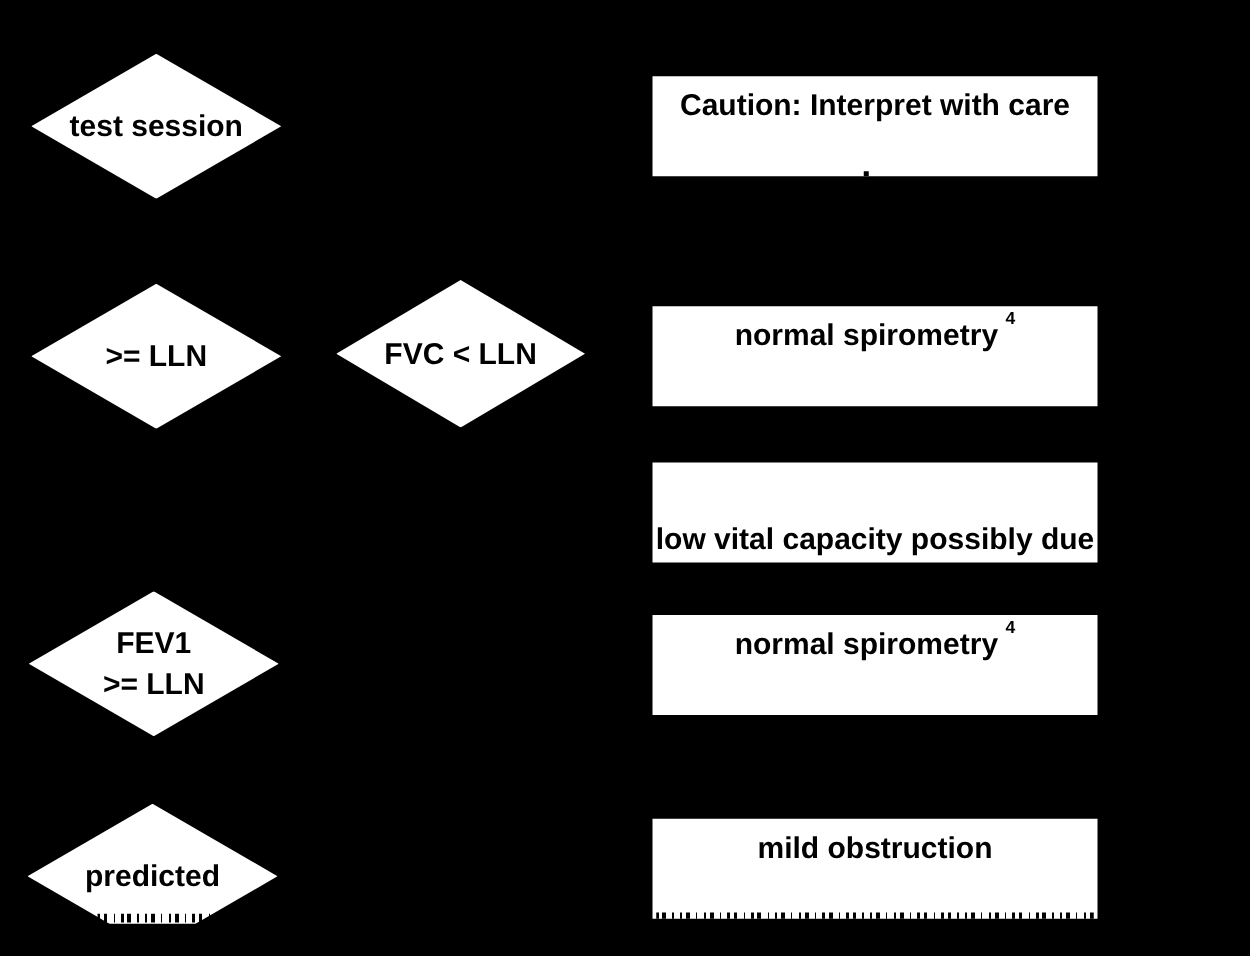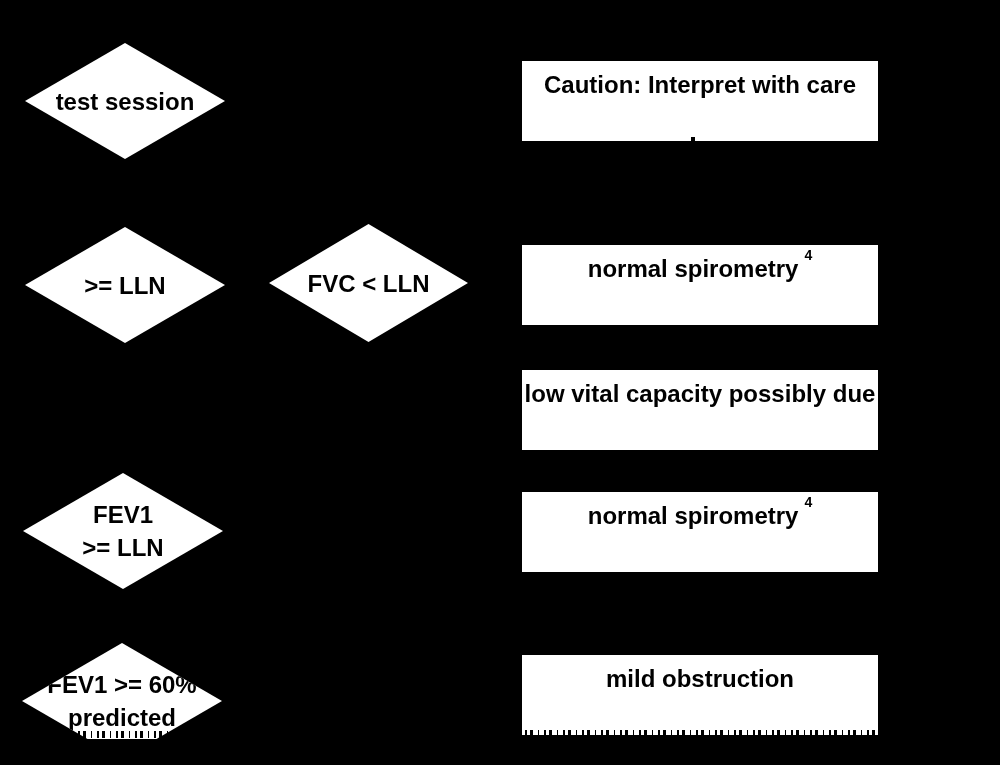--- a/index.html
+++ b/index.html
@@ -61,21 +61,21 @@
     margin-left: 6px;
   }
   
   #d-test     { left: 25px;  top: 43px;  width: 200px; height: 116px; }
   #d-fev1fvc  { left: 25px;  top: 227px; width: 200px; height: 116px; }
   #d-fvclln   { left: 269px; top: 224px; width: 199px; height: 118px; }
   #d-fev1lln  { left: 23px;  top: 473px; width: 200px; height: 116px; }
   #d-fev160   { left: 22px;  top: 643px; width: 200px; height: 116px; }
   #r-caution  { top: 61px; }
   #r-normal1  { top: 245px; }
-  #r-lowvc    { top: 370px; }
+  #r-lowvc    { top: 370px; align-items: flex-end; }
   #r-normal2  { top: 492px; }
   #r-mild     { top: 655px; }
   
   .tick-row {
     position: absolute;
     background-image: repeating-linear-gradient(90deg,
       var(--node-text) 0 2px, transparent 2px 5px,
       var(--node-text) 5px 8px, transparent 8px 13px,
       var(--node-text) 13px 14px, transparent 14px 19px);
   }
@@ -113,21 +113,20 @@
 
     <div class="diamond" id="d-fev1lln">
       <div>
         <span class="ln">FEV1</span>
         <span class="ln">&gt;= LLN</span>
       </div>
     </div>
 
     <div class="diamond" id="d-fev160">
       <div>
-        <span class="ln">FEV1 &gt;= 60%</span>
         <span class="ln">predicted</span>
       </div>
     </div>
 
     <div class="rbox" id="r-caution">
       <div>
         <span class="ln">Caution: Interpret with care</span>
       </div>
     </div>
 

